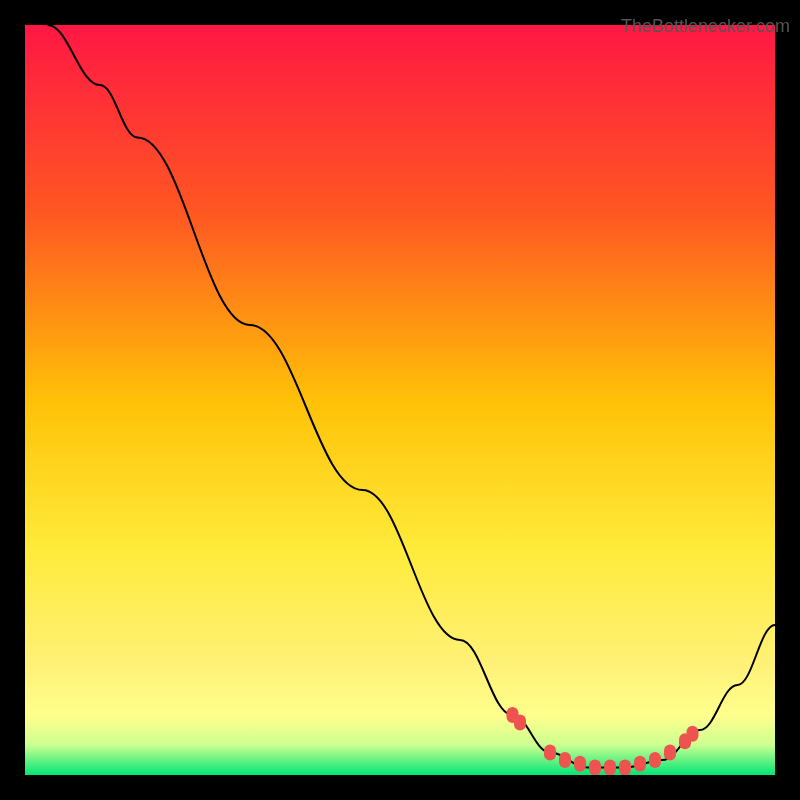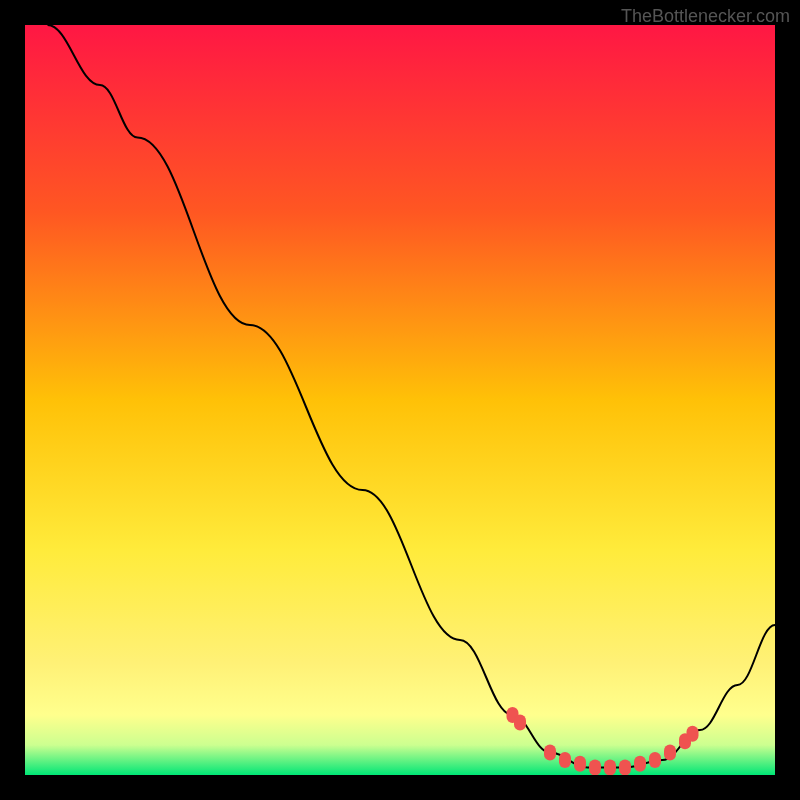--- a/index.html
+++ b/index.html
@@ -9,21 +9,21 @@
     }
     body {
       width: 800px;
       height: 800px;
       background: #000;
       position: relative;
       font-family: Arial, sans-serif;
     }
     .watermark {
       position: absolute;
-      top: 6px;
+      top: 16px;
       right: 10px;
       color: #555;
       font-size: 18px;
       z-index: 10;
     }
     .chart-container {
       position: absolute;
       top: 25px;
       left: 25px;
       width: 750px;

